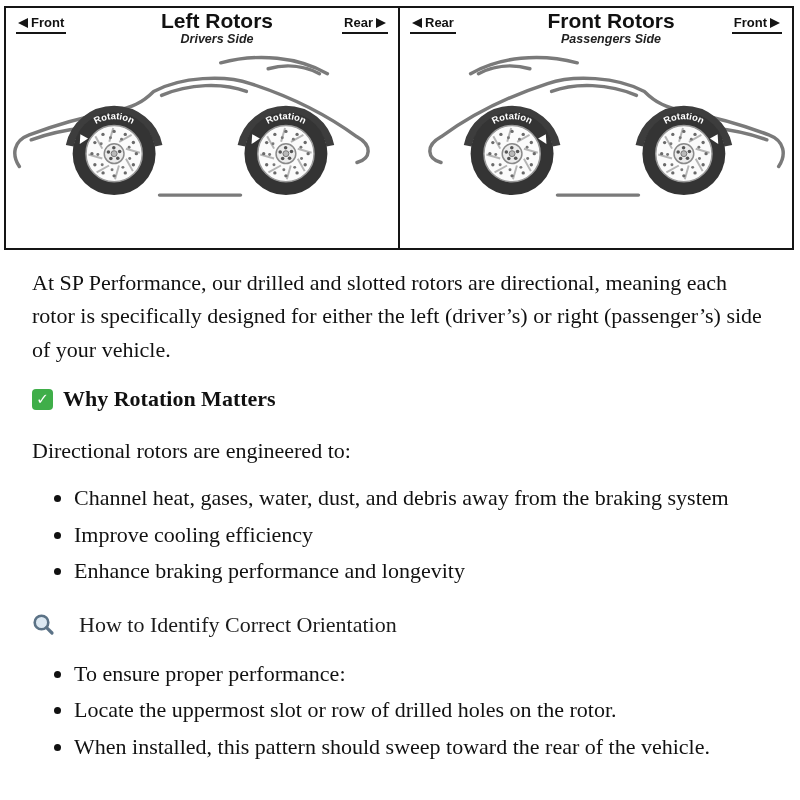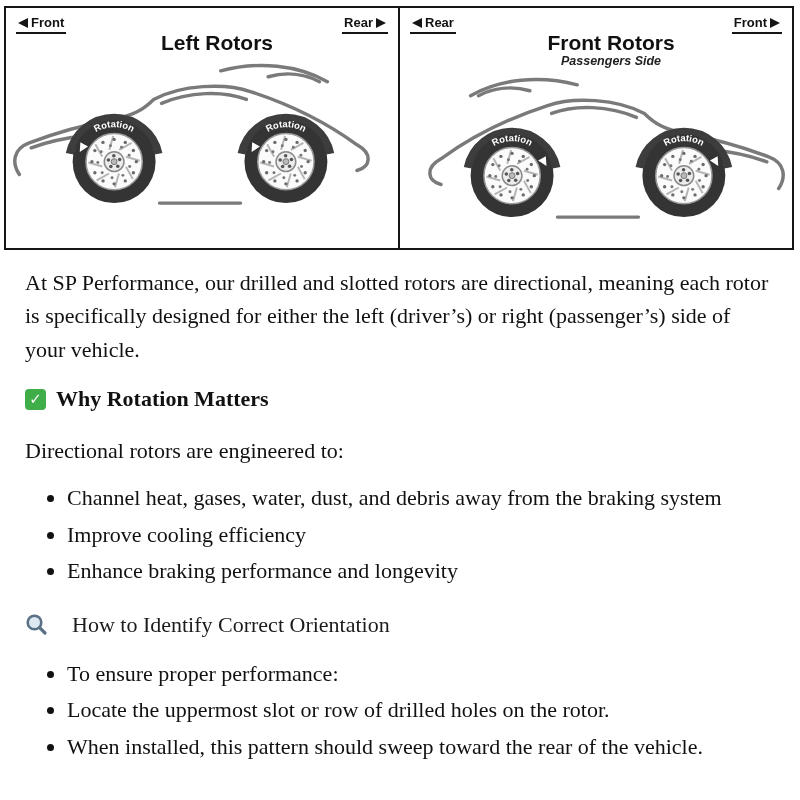--- a/index.html
+++ b/index.html
@@ -10,27 +10,27 @@
   .panel { position:relative; width:50%; height:244px; border:2px solid #151515; box-sizing:border-box; background:#fff; }
   .panel + .panel { margin-left:-2px; }
   .corner { position:absolute; top:7px; display:flex; align-items:center; gap:3px;
             border-bottom:2px solid #151515; padding:0 2px 2px 2px;
             font-family:"Liberation Sans", sans-serif; font-weight:bold; font-size:13px; }
   .corner.left { left:10px; }
   .corner.right { right:10px; }
   .tri { width:0; height:0; border-top:5px solid transparent; border-bottom:5px solid transparent; }
   .tri.l { border-right:10px solid #151515; }
   .tri.r { border-left:10px solid #151515; }
-  .ptitle { text-align:center; padding-top:23px; font-family:"Liberation Sans", sans-serif;margin-left:30px; }
+  .ptitle { text-align:center; padding-top:1px; font-family:"Liberation Sans", sans-serif;margin-left:30px; }
   .ptitle .t { font-weight:bold; font-size:21px; line-height:1.1; }
   .ptitle .s { font-style:italic; font-weight:bold; font-size:12.5px; color:#222; }
   .car-svg { display:block; width:100%; height:156px; margin-top:2px; }
 
   
-  .article { padding:16px 25px 10px 25px; font-size:22px; line-height:1.52; }
+  .article { padding:16px 25px 10px 32px; font-size:22px; line-height:1.52; }
   .article p { margin:0 0 14px 0; }
   .h1 { display:flex; align-items:center; gap:10px; font-weight:bold; margin:16px 0 18px 0; }
   .h2 { display:flex; align-items:center; gap:24px; margin:20px 0 16px 0; font-weight:normal; color:#1b1b1b; }
   ul { margin:6px 0 18px 0; padding-left:42px; }
   li { margin:3px 0; }
   .checkicon { width:21px; height:21px; background:#3fae49; border-radius:4px; color:#fff;
                display:inline-flex; align-items:center; justify-content:center;
                font-size:15px; font-weight:bold; font-family:"DejaVu Sans", sans-serif; flex:0 0 auto; }
   .magicon { display:inline-flex; flex:0 0 auto; }
   .magicon svg { display:block; }
@@ -44,20 +44,21 @@
     <div class="corner left">
       <span class="tri l"></span>
       <span>Front</span>
     </div>
     <div class="corner right">
       <span>Rear</span>
       <span class="tri r"></span>
     </div>
     <div class="ptitle">
       <div class="t">Left Rotors</div>
+      <div class="s">Drivers Side</div>
     </div>
     <svg id="car0" class="car-svg" viewBox="0 0 386 158">
         <g fill="none" stroke="#7a7a7a" stroke-width="3.5" stroke-linecap="round" stroke-linejoin="round">
           <path d="M 8 120 C 0 108 2 94 18 88 C 44 78 72 70 104 64 C 122 60 132 56 144 44 C 172 29 216 27 242 36 C 282 49 320 68 350 90 C 366 99 364 112 350 116"></path>
           <path d="M 150 149 L 232 149"></path>
           <path d="M 152 48 C 180 36 214 35 238 44"></path>
           <path d="M 212 15 C 250 5 290 9 320 26"></path>
           <path d="M 260 21 C 278 16 297 18 312 26"></path>
           <path d="M 20 93 C 36 87 54 83 74 81"></path>
         </g>

